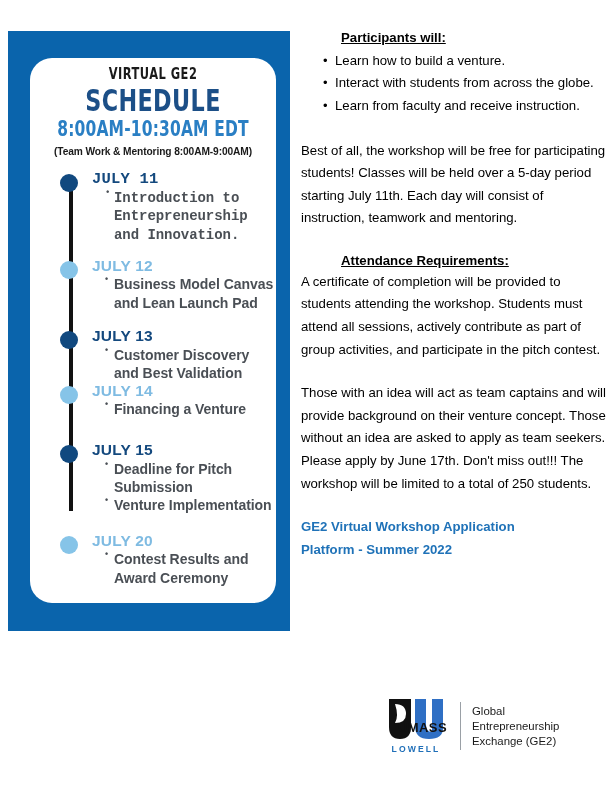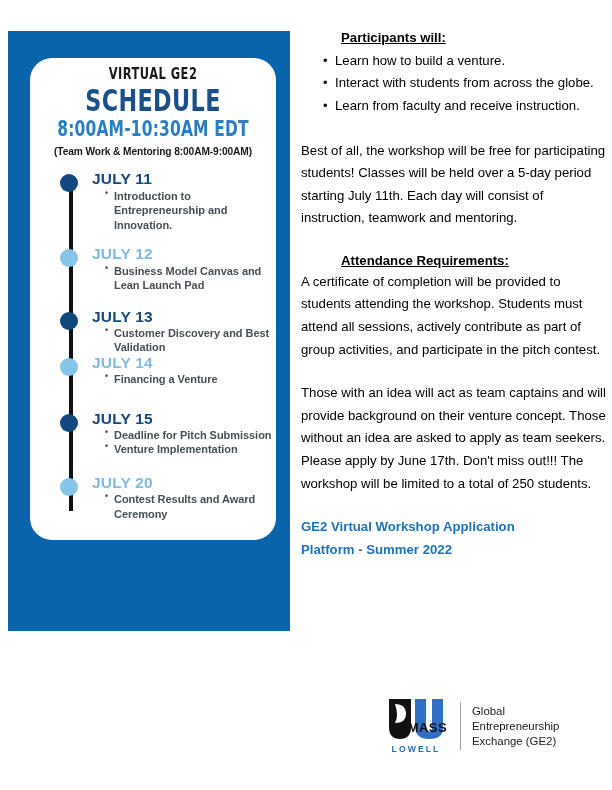--- a/index.html
+++ b/index.html
@@ -26,21 +26,21 @@
     height: 600px;
     background: #0a64ac;
     box-sizing: border-box;
   }
 
   #schedule-card {
     position: absolute;
     left: 22px;
     top: 27px;
     width: 246px;
-    height: 482px;
+    height: 545px;
     background: #ffffff;
     border-radius: 22px;
     box-sizing: border-box;
     overflow: hidden;
   }
 
   
   .card-header {
     padding-top: 8px;
     text-align: center;
@@ -122,21 +122,21 @@
   .tl-date.dark  { color: #14497e; }
   .tl-date.light { color: #7fbbe2; }
 
   .tl-list {
     margin: 1px 0 0 0;
     padding-left: 13px;
     list-style: none;
   }
   .tl-list li {
     position: relative;
-    font-size: 11px;
+    font-size: 14px;
     font-weight: 700;
     color: #4a4f55;
     line-height: 1.32;
     padding-left: 9px;
     letter-spacing: -0.05px;
   }
   .tl-list li::before {
     content: "\2022";
     position: absolute;
     left: 0;
@@ -257,21 +257,21 @@
     <div class="card-header">
       <div class="hdr-virtual">VIRTUAL GE2</div>
       <div class="hdr-schedule">SCHEDULE</div>
       <div class="hdr-time">8:00AM-10:30AM EDT</div>
       <div class="hdr-sub">(Team Work &amp; Mentoring 8:00AM-9:00AM)</div>
     </div>
 
     <div id="timeline">
       <div id="timeline-axis"></div>
 
-      <div class="tl-item" style="margin-top:0px;">
+      <div class="tl-item" style="margin-top:0px;font-family:Liberation Mono, monospace;">
         <span class="tl-dot dark"></span>
         <div class="tl-date dark">JULY 11</div>
         <ul class="tl-list">
           <li>Introduction to Entrepreneurship and Innovation.</li>
         </ul>
       </div>
 
       <div class="tl-item" style="margin-top:14px;">
         <span class="tl-dot light"></span>
         <div class="tl-date light">JULY 12</div>

